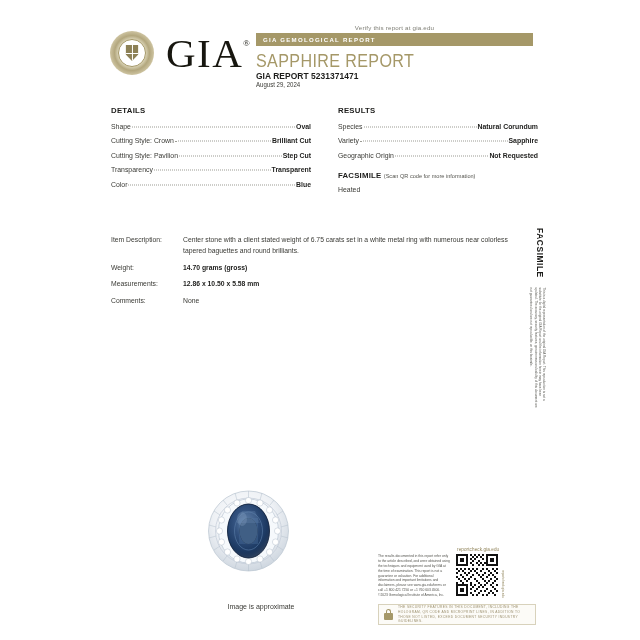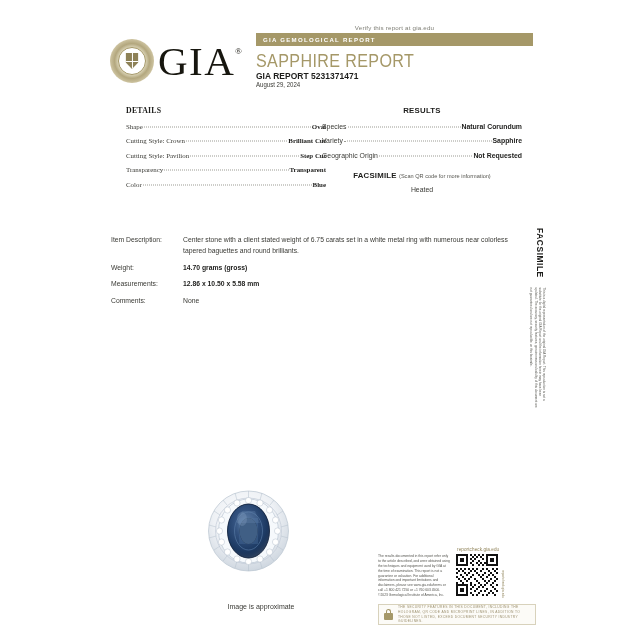--- a/index.html
+++ b/index.html
@@ -29,22 +29,21 @@
     position: absolute;
     left: 0; top: 0;
     width: 640px;
     height: 96px;
   }
   .logo-block {
     position: absolute;
     left: 110px; top: 31px;
     display: flex;
     align-items: center;
-    gap: 4px;
-    margin-top: 8px;
+    gap: 12px;
   }
   .seal {
     width: 44px; height: 44px;
     border-radius: 50%;
     background: radial-gradient(circle at 50% 50%, #ffffff 0%, #ffffff 38%, #d9d2b4 44%, #b3a77e 56%, #cdc3a0 70%, #a59868 82%, #cfc6a5 100%);
     position: relative;
     box-sizing: border-box;
   }
   .seal::before {
     content: "";
@@ -141,22 +140,22 @@
   .report-date {
     position: absolute;
     left: 256px; top: 81px;
     font-size: 6.6px;
     color: #3a3a35;
     transform: scaleX(0.92);
     transform-origin: left center;
   }
 
   
-  .col-left  { position: absolute; left: 126px; top: 106px; width: 200px; font-family: Liberation Serif, serif; }
-  .col-right { position: absolute; left: 322px; top: 106px; width: 200px; text-align: center; }
+  .col-left  { position: absolute; left: 111px; top: 106px; width: 200px; }
+  .col-right { position: absolute; left: 338px; top: 106px; width: 200px; }
 
   .sect-head {
     font-size: 7.8px;
     font-weight: bold;
     letter-spacing: 0.25px;
     color: #1d1d1b;
     margin-bottom: 8px;
   }
   .spec-row {
     display: flex;

